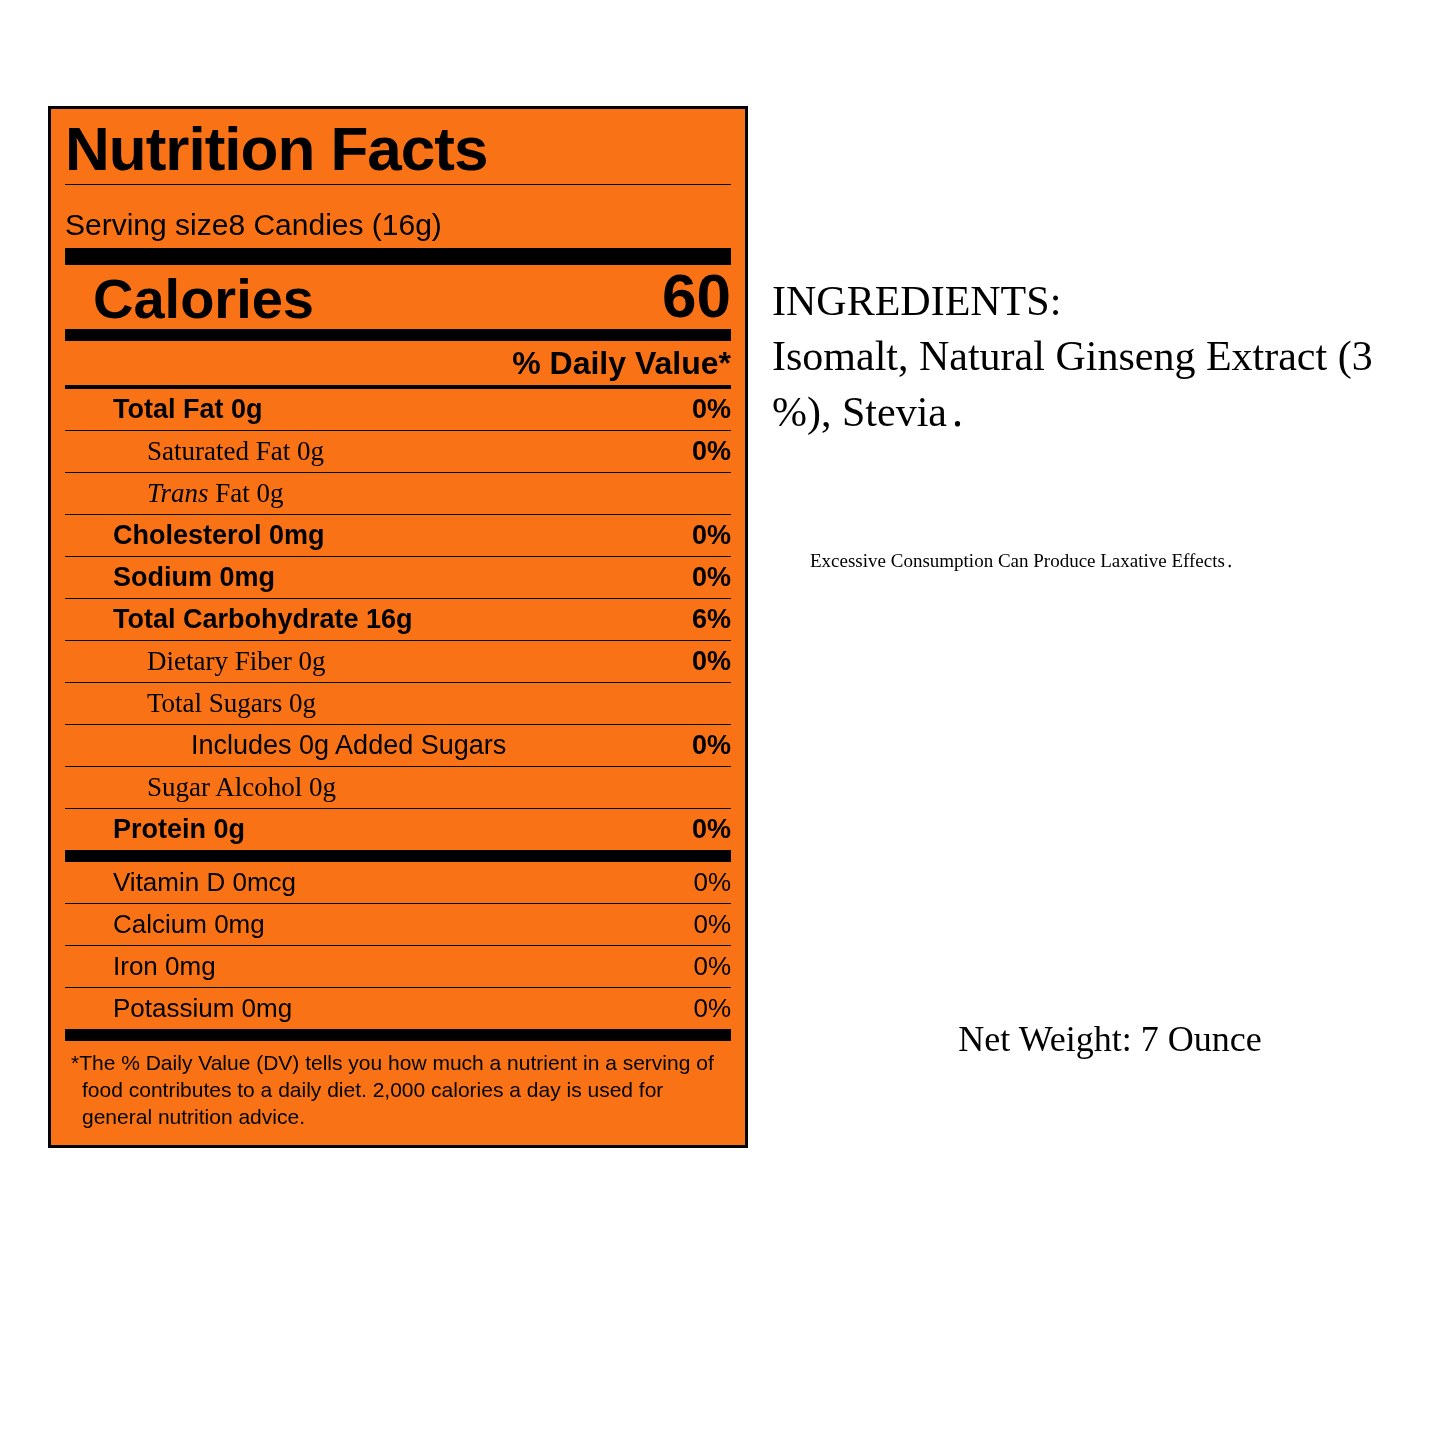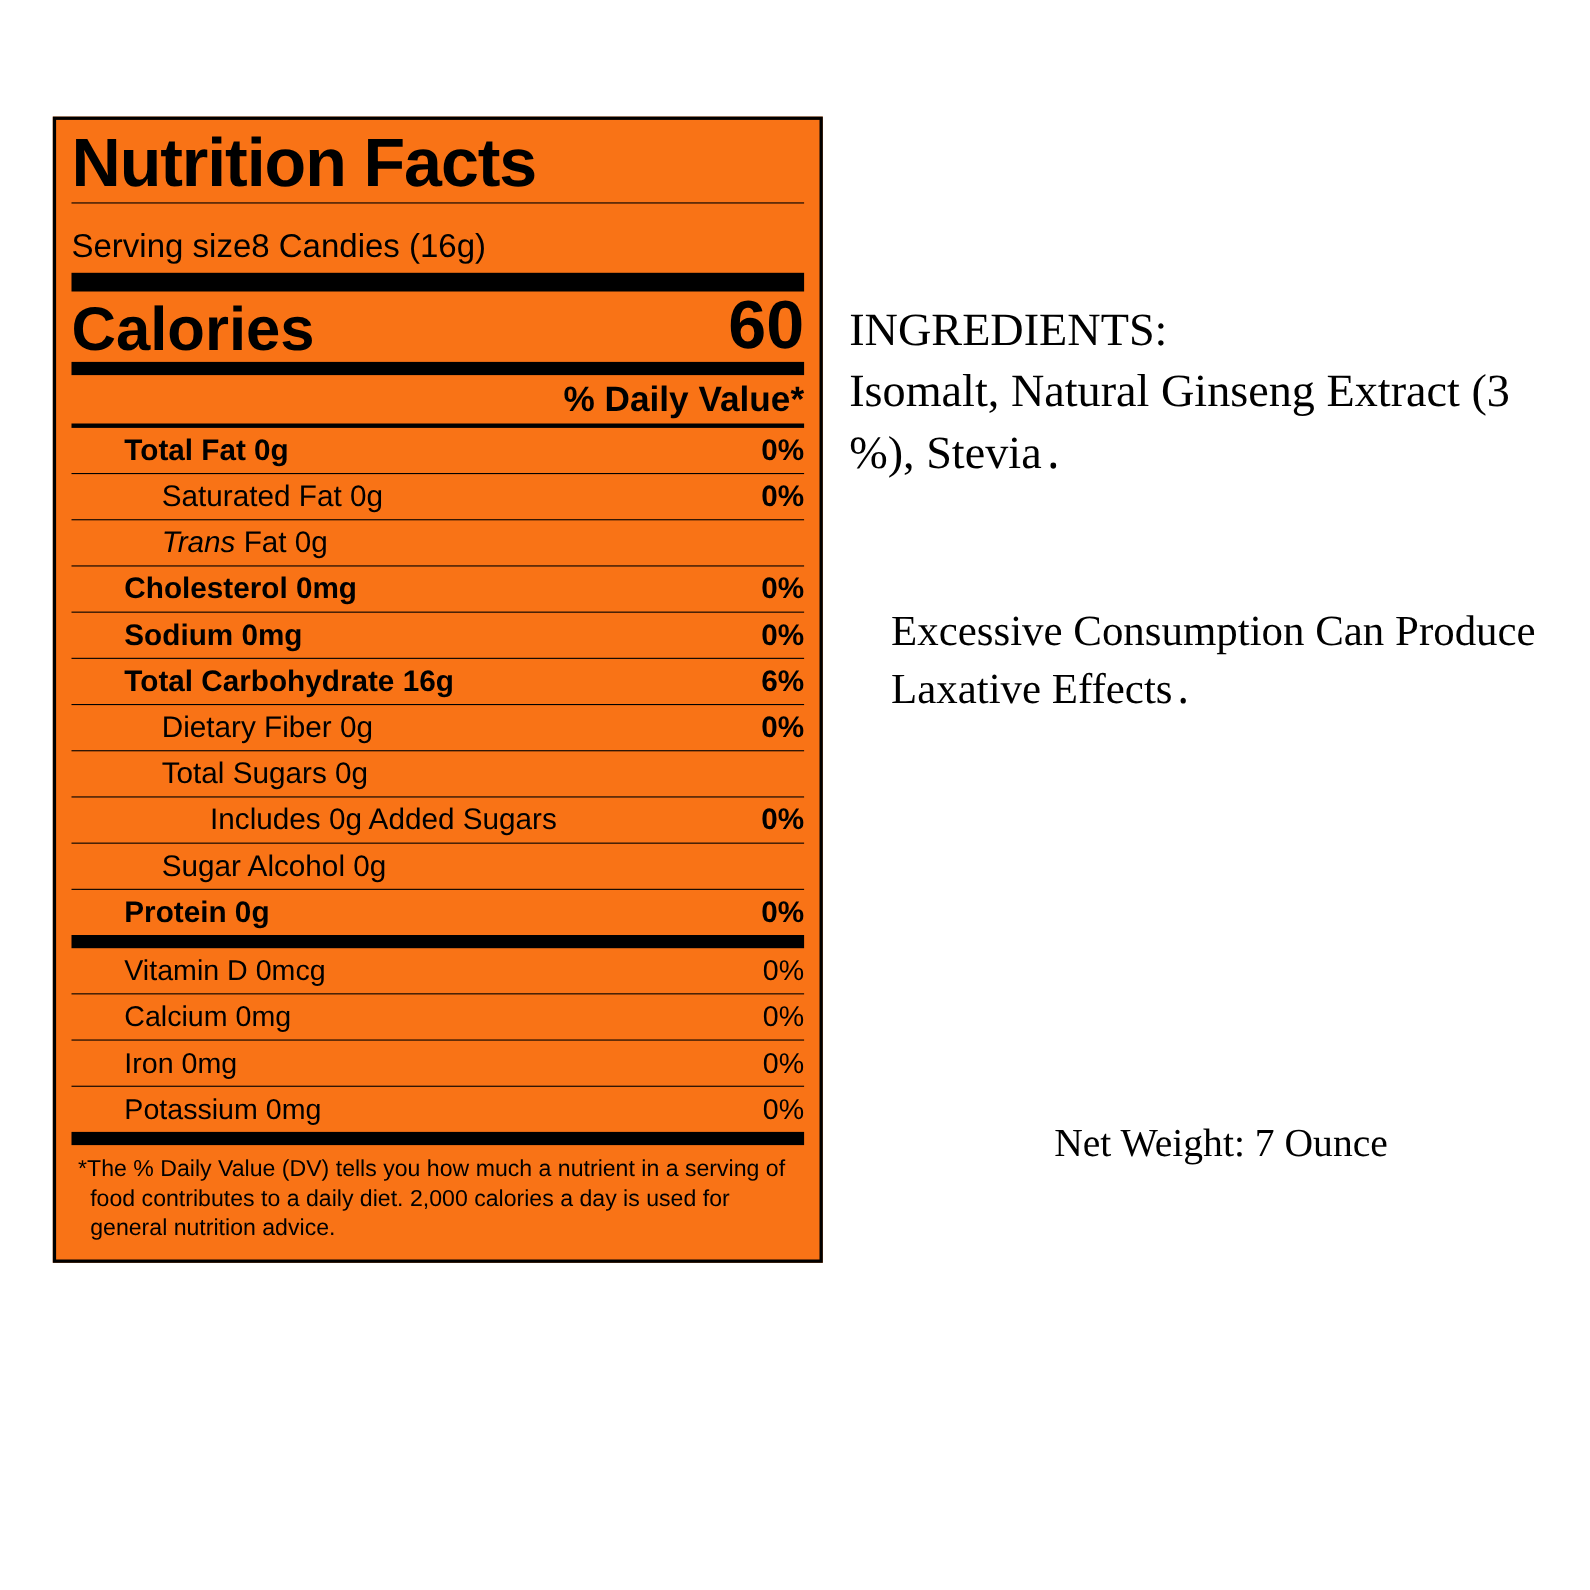--- a/index.html
+++ b/index.html
@@ -61,20 +61,21 @@
     font-size: 25px;
     font-weight: bold;
     padding-top: 4px;
   }
 
   .cal-row {
     display: flex;
     justify-content: space-between;
     align-items: flex-end;
     padding-bottom: 2px;
+    margin-left: 28px;
   }
   .cal-word {
     font-size: 56px;
     font-weight: bold;
     line-height: 1;
   }
   .cal-val {
     font-size: 62px;
     font-weight: bold;
     line-height: 1;
@@ -91,21 +92,21 @@
     display: flex;
     justify-content: space-between;
     align-items: baseline;
     font-size: 27px;
     padding: 5px 0 5px 0;
   }
   .nrow .lab { white-space: nowrap; margin-left: 48px; }
   .nrow .pct { font-weight: bold; white-space: nowrap; }
   .b { font-weight: bold; }
   .it { font-style: italic; }
-  .ind1 { padding-left: 34px; }
+  .ind1 { padding-left: 34px; font-family: Liberation Serif, serif; }
   .ind2 { padding-left: 78px; }
 
   .micro {
     font-size: 26px;
   }
 
   .footnote {
     font-size: 21px;
     line-height: 1.28;
     padding: 9px 2px 4px 6px;
@@ -127,21 +128,21 @@
     left: 12px;
     width: 660px;
     font-size: 42px;
     line-height: 1.32;
   }
   .warning {
     position: absolute;
     top: 548px;
     left: 50px;
     width: 600px;
-    font-size: 39px;
+    font-size: 19px;
     line-height: 1.35;
   }
   .netweight {
     position: absolute;
     top: 1018px;
     left: 90px;
     width: 520px;
     font-size: 36px;
     text-align: center;
   }

